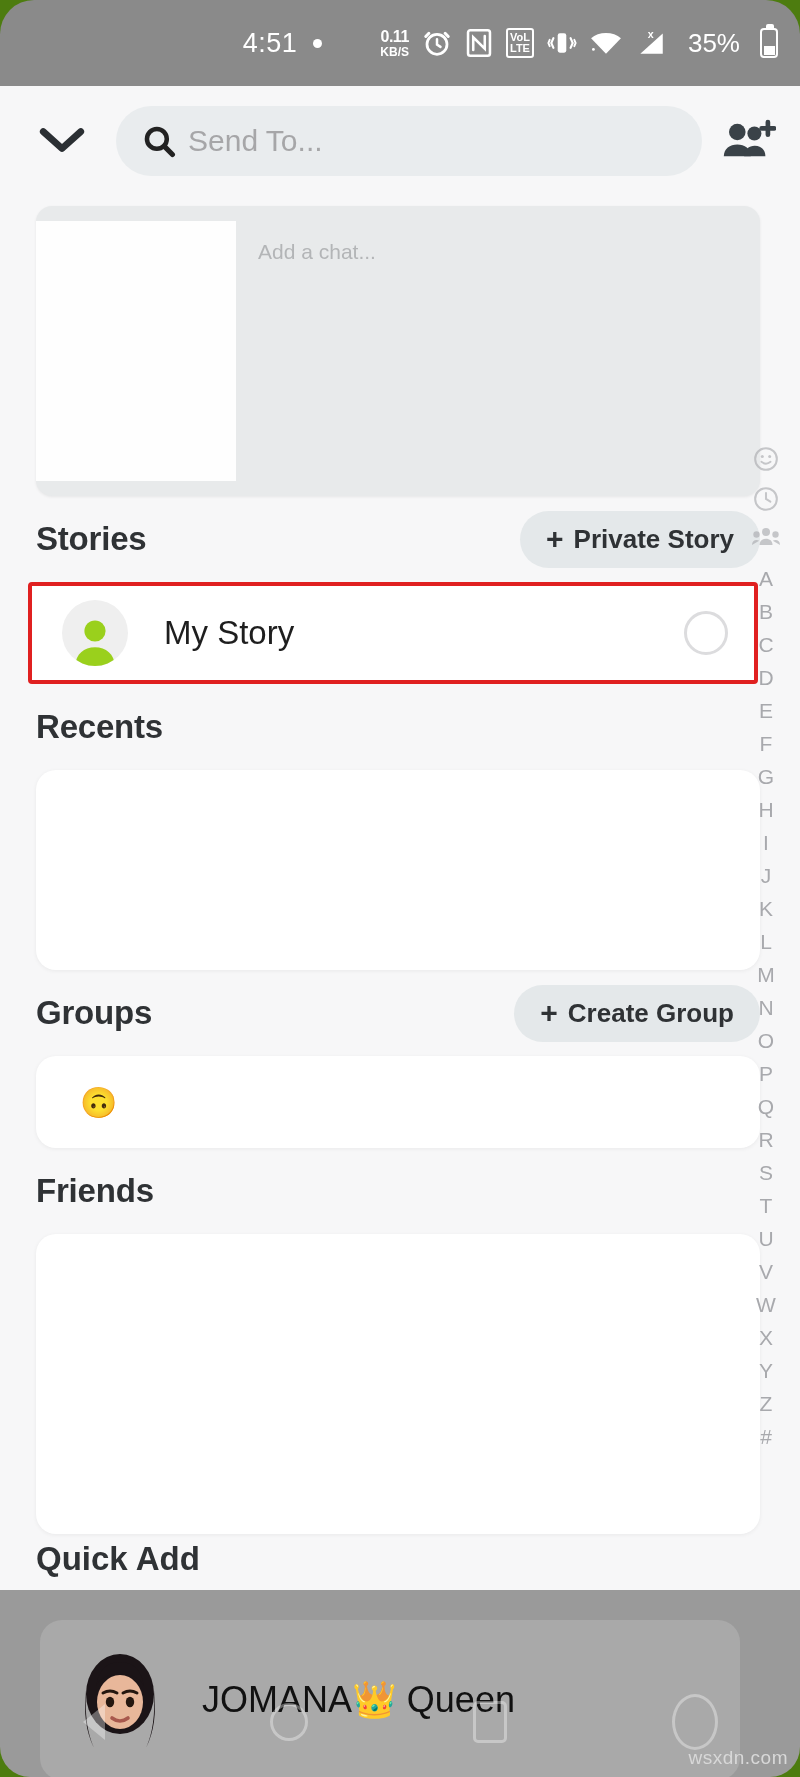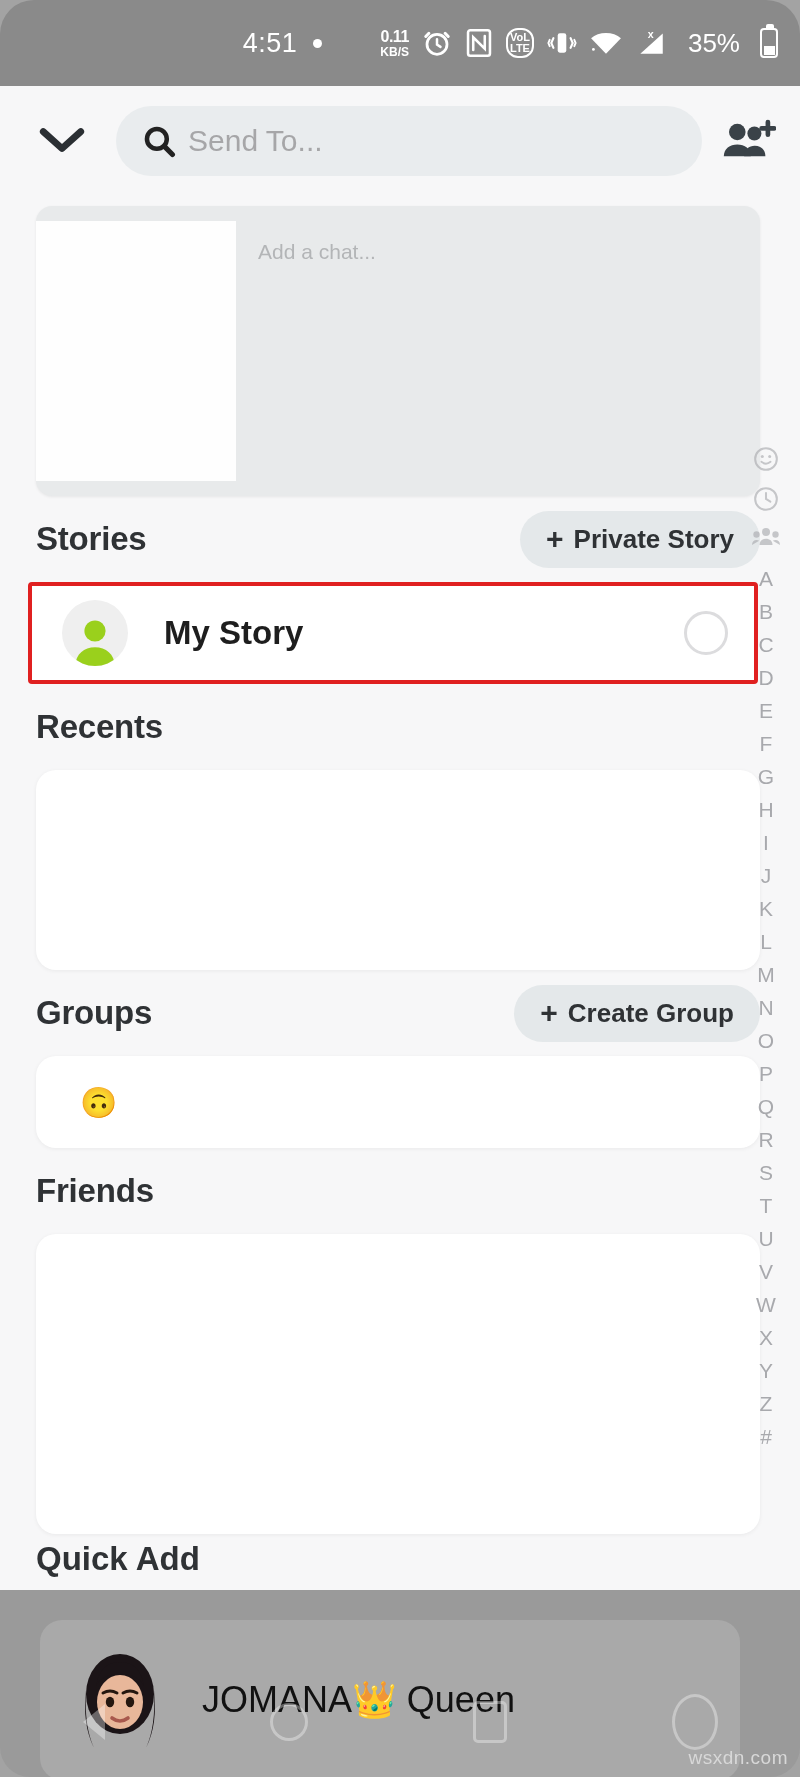--- a/index.html
+++ b/index.html
@@ -9,21 +9,21 @@
     height: 1777px;
     background: #000;
     font-family: "Liberation Sans", sans-serif;
     overflow: hidden;
   }
 
   #screen {
     position: relative;
     width: 800px;
     height: 1777px;
-    background: #a3a3a3;
+    background: #4d7c0f;
     overflow: hidden;
   }
 
   
   .statusbar {
     position: absolute;
     top: 0; left: 0;
     width: 800px;
     height: 86px;
     background: #8a8a8a;
@@ -58,21 +58,21 @@
     align-items: center;
     line-height: 1;
     font-size: 15px;
     font-weight: 600;
   }
   .sb-net .rate { font-size: 16px; letter-spacing: -0.5px; }
   .sb-net .unit { font-size: 12px; margin-top: 1px; }
   .sb-ico { display: block; }
   .sb-boxico {
     border: 2.5px solid #fff;
-    border-radius: 12px;
+    border-radius: 3px;
     font-size: 11px;
     font-weight: 700;
     line-height: 1;
     padding: 2px 2px;
     text-align: center;
     min-width: 26px;
   }
   .sb-boxico .l2 { display: block; }
   .sb-batt-pct {
     font-size: 26px;
@@ -216,21 +216,20 @@
     align-items: flex-end;
     justify-content: center;
     overflow: hidden;
     flex: 0 0 auto;
   }
   .story-name {
     margin-left: 36px;
     font-size: 33px;
     color: #1e1e1e;
     flex: 1 1 auto;
-    font-weight: bold;
   }
   .radio {
     width: 44px; height: 44px;
     border-radius: 50%;
     border: 3px solid #dcdcde;
     flex: 0 0 auto;
   }
 
   
   .white-card {

